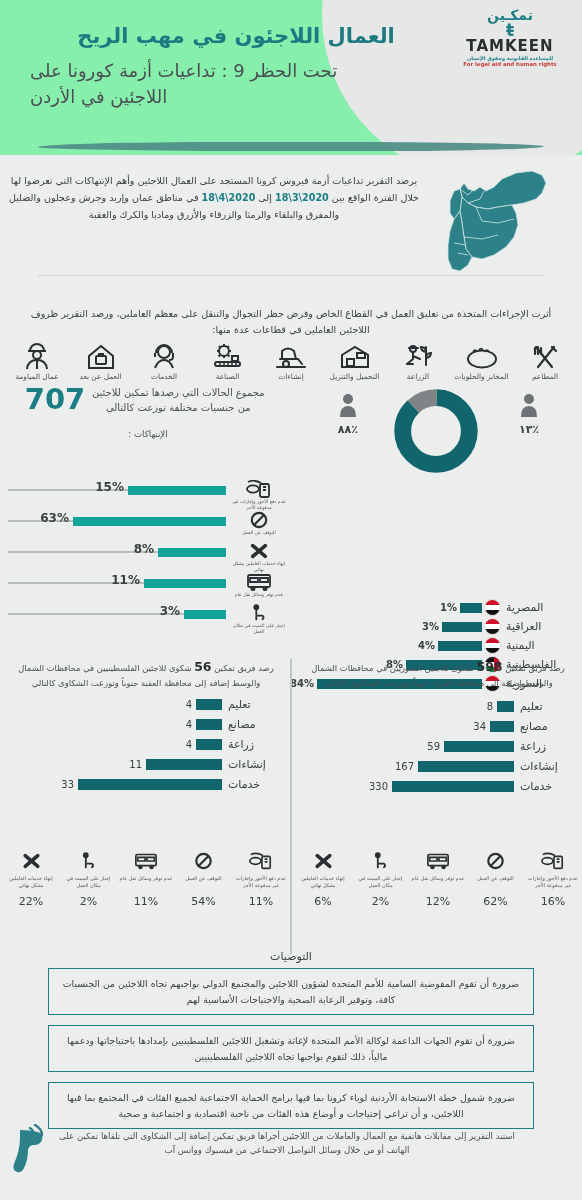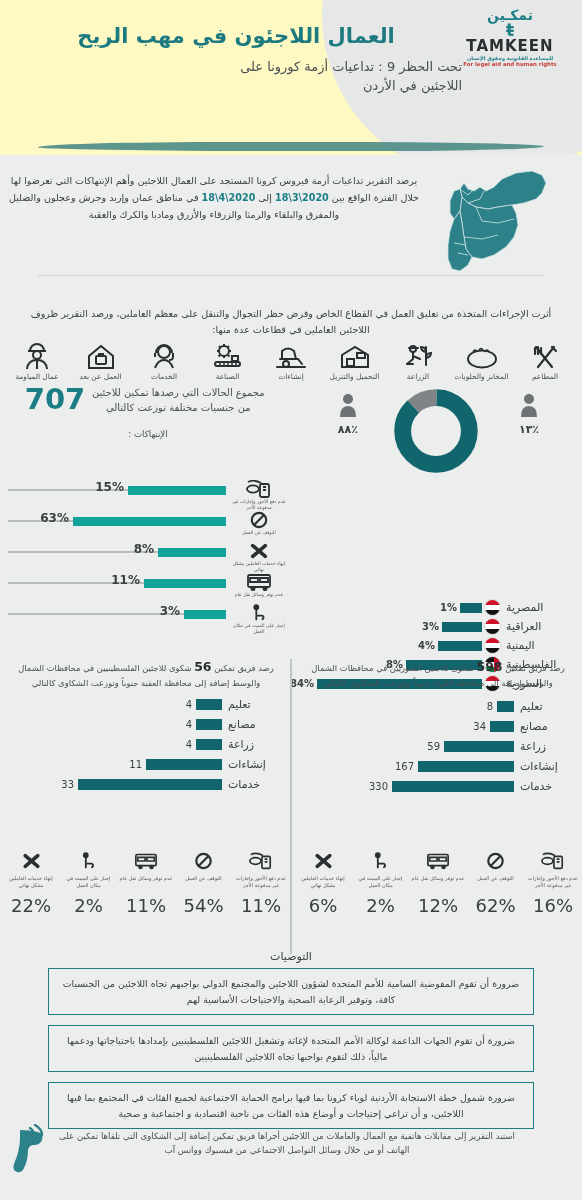--- a/index.html
+++ b/index.html
@@ -6,40 +6,40 @@
   body{
     width:582px;height:1200px;overflow:hidden;
     background:#eceded;
     font-family:"DejaVu Sans","Liberation Sans",sans-serif;
     color:#3b3f41;
     position:relative;
   }
   .page{position:relative;width:582px;height:1200px;}
 
   
-  .header{position:relative;height:155px;background:#fef9c3;overflow:hidden;}
+  .header{position:relative;height:155px;background:#86efac;overflow:hidden;}
   .header-swoosh{
     position:absolute;right:-70px;top:-150px;width:330px;height:330px;
     border-radius:50%;background:#e6e7e7;
   }
   .logo{position:absolute;right:12px;top:8px;width:120px;text-align:center;z-index:3;}
   .logo-ar{font-size:14px;color:#1f7f86;letter-spacing:2px;line-height:1;font-weight:bold;}
   .logo-en{font-size:15px;font-weight:bold;color:#2b2f31;letter-spacing:1px;line-height:1.05;}
   .logo-sub-ar{font-size:5px;color:#1f7f86;line-height:1.3;font-weight:bold;}
   .logo-sub-en{font-size:5.4px;color:#c9403a;font-weight:bold;line-height:1.3;}
   .logo-mark{display:inline-block;color:#1f7f86;font-size:17px;font-weight:bold;}
 
   .title{
     position:absolute;top:24px;right:150px;left:40px;
     text-align:center;font-size:21px;font-weight:bold;color:#1d7a80;
     line-height:1.2;
   }
   .subtitle{
     position:absolute;top:58px;right:120px;left:30px;
-    text-align:right;font-size:13px;color:#4a4f52;line-height:1.45;
+    text-align:left;font-size:18px;color:#4a4f52;line-height:1.45;
   }
   .brush{
     position:absolute;left:38px;right:38px;top:142px;height:9px;
     background:#4f8d88;border-radius:40% 45% 35% 50%/60% 50% 55% 45%;
     opacity:.92;
   }
 
   
   .intro{position:relative;height:120px;}
   .map{position:absolute;right:8px;top:6px;width:150px;height:115px;}
@@ -103,21 +103,21 @@
   .cbar-area{flex:1;display:flex;align-items:center;}
   .cbar{height:11px;background:#11666d;}
   .cval{font-size:10px;color:#3b4042;margin-right:4px;}
 
   
   .prow{position:absolute;top:852px;display:flex;justify-content:space-between;}
   .prow.left{left:4px;width:284px;}
   .prow.right{right:2px;width:284px;}
   .pitem{width:54px;text-align:center;}
   .pitem .pi-lab{font-size:5px;line-height:1.3;color:#55595b;margin-top:1px;height:20px;}
-  .pitem .pi-val{font-size:18px;color:#3b4042;}
+  .pitem .pi-val{font-size:11px;color:#3b4042;}
 
   
   .recs{position:absolute;top:950px;left:0;right:0;}
   .recs-title{text-align:center;font-size:11px;color:#3b4042;margin-bottom:5px;}
   .rec-box{
     border:1.5px solid #1b7e85;margin:0 48px 10px;padding:7px 10px;
     font-size:9.4px;line-height:1.65;text-align:center;color:#3b4042;background:#eceded;
   }
   .footnote{
     position:absolute;top:1130px;right:56px;left:48px;

